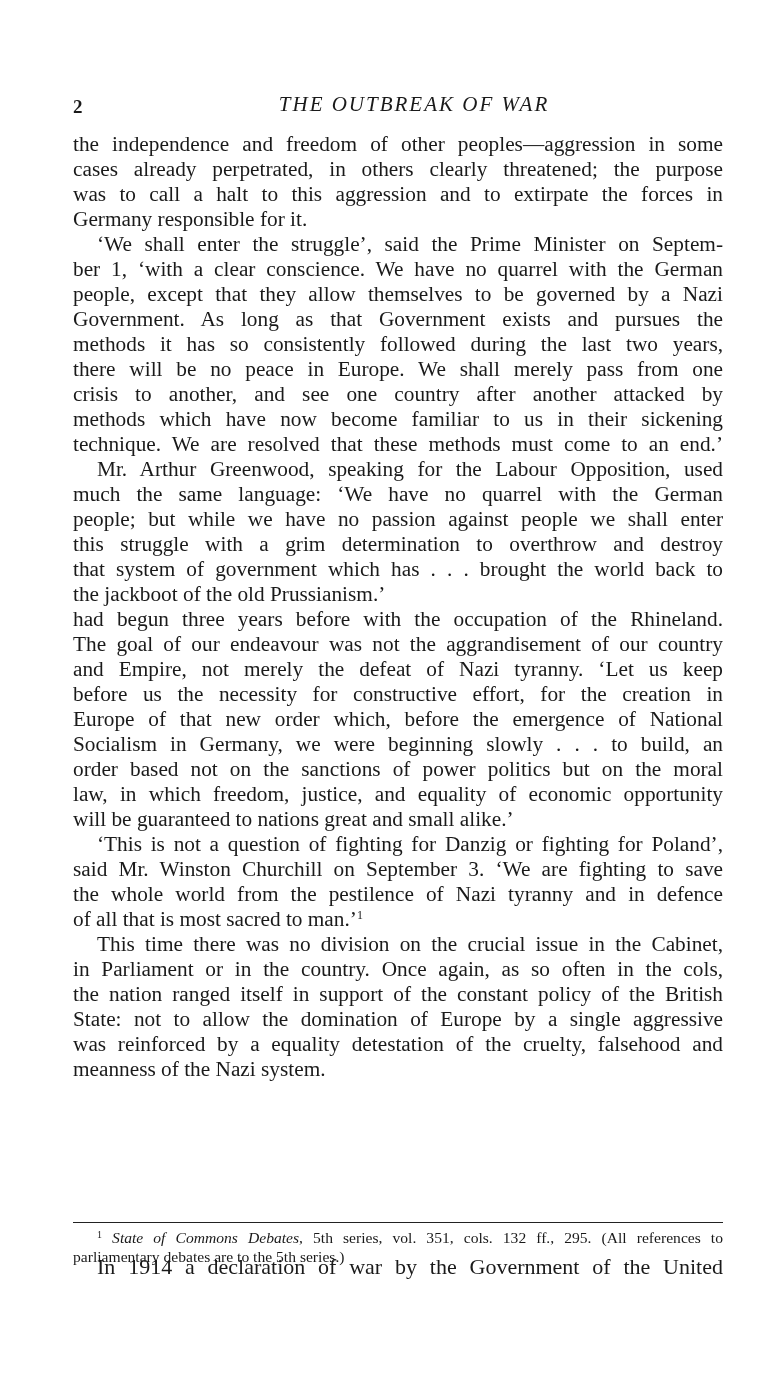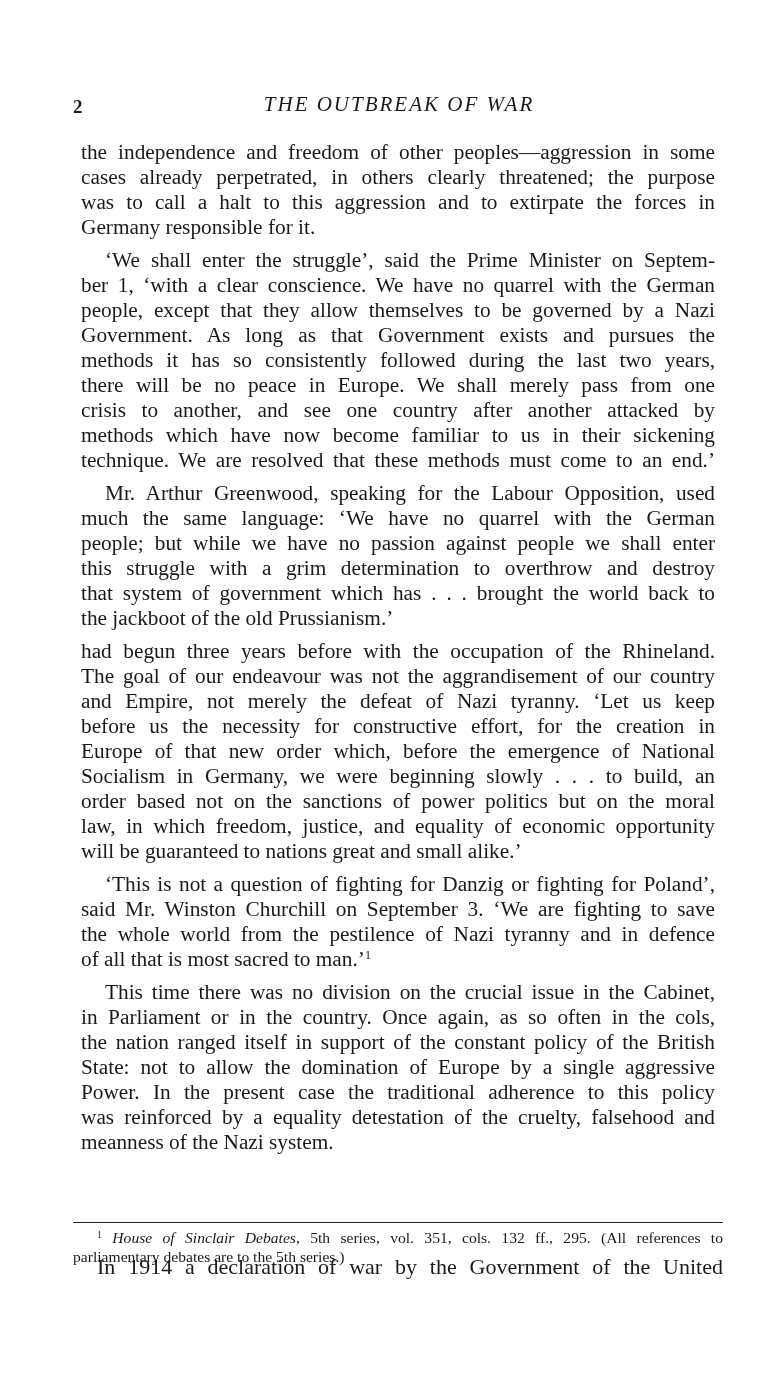--- a/index.html
+++ b/index.html
@@ -30,40 +30,40 @@
   }
   .page-number {
     position: absolute;
     left: 0;
     top: 4px;
     font-size: 19px;
     font-weight: bold;
   }
   .running-title {
     position: absolute;
-    left: 1px;
+    left: 16px;
     width: 650px;
     text-align: center;
     font-style: italic;
     font-size: 21px;
     letter-spacing: 2px;
     top: 0;
   }
   .body-text {
     position: absolute;
     top: 132px;
     left: 0;
     width: 650px;
     font-size: 21.3px;
     line-height: 25px;
     text-align: justify;
     hyphens: none;
   }
   .body-text p {
-    margin: 8px;
+    margin: 0;
     text-indent: 24px;
   }
   .body-text p.first {
     text-indent: 0;
   }
   .line {
     display: block;
     text-align: justify;
     text-align-last: justify;
     white-space: nowrap;
@@ -170,30 +170,29 @@
       <span class="line">said Mr. Winston Churchill on September 3. ‘We are fighting to save</span>
       <span class="line">the whole world from the pestilence of Nazi tyranny and in defence</span>
       <span class="line last"><span>of all that is most sacred to man.’</span><span class="sup">1</span></span>
     </p>
 
     <p class="first">
       <span class="line indent">This time there was no division on the crucial issue in the Cabinet,</span>
       <span class="line">in Parliament or in the country. Once again, as so often in the cols,</span>
       <span class="line">the nation ranged itself in support of the constant policy of the British</span>
       <span class="line">State: not to allow the domination of Europe by a single aggressive</span>
-      <span class="line">Power. In the present case the traditional adherence to this policy</span>
       <span class="line">was reinforced by a equality detestation of the cruelty, falsehood and</span>
       <span class="line last">meanness of the Nazi system.</span>
     </p>
   </div>
 
   <div class="section-start">
     <span class="line indent">In 1914 a declaration of war by the Government of the United</span>
   </div>
 
   <div class="footnote-rule"></div>
 
   <div class="footnotes">
-    <span class="line indent"><span class="fn-sup">1</span> <em>House of Sinclair Debates</em><span>, 5th series, vol. 351, cols. 132 ff., 295. (All references to</span></span>
+    <span class="line indent"><span class="fn-sup">1</span> <em>State of Commons Debates</em><span>, 5th series, vol. 351, cols. 132 ff., 295. (All references to</span></span>
     <span class="line last">parliamentary debates are to the 5th series.)</span>
   </div>
 
 </div>
 
 </body></html>

